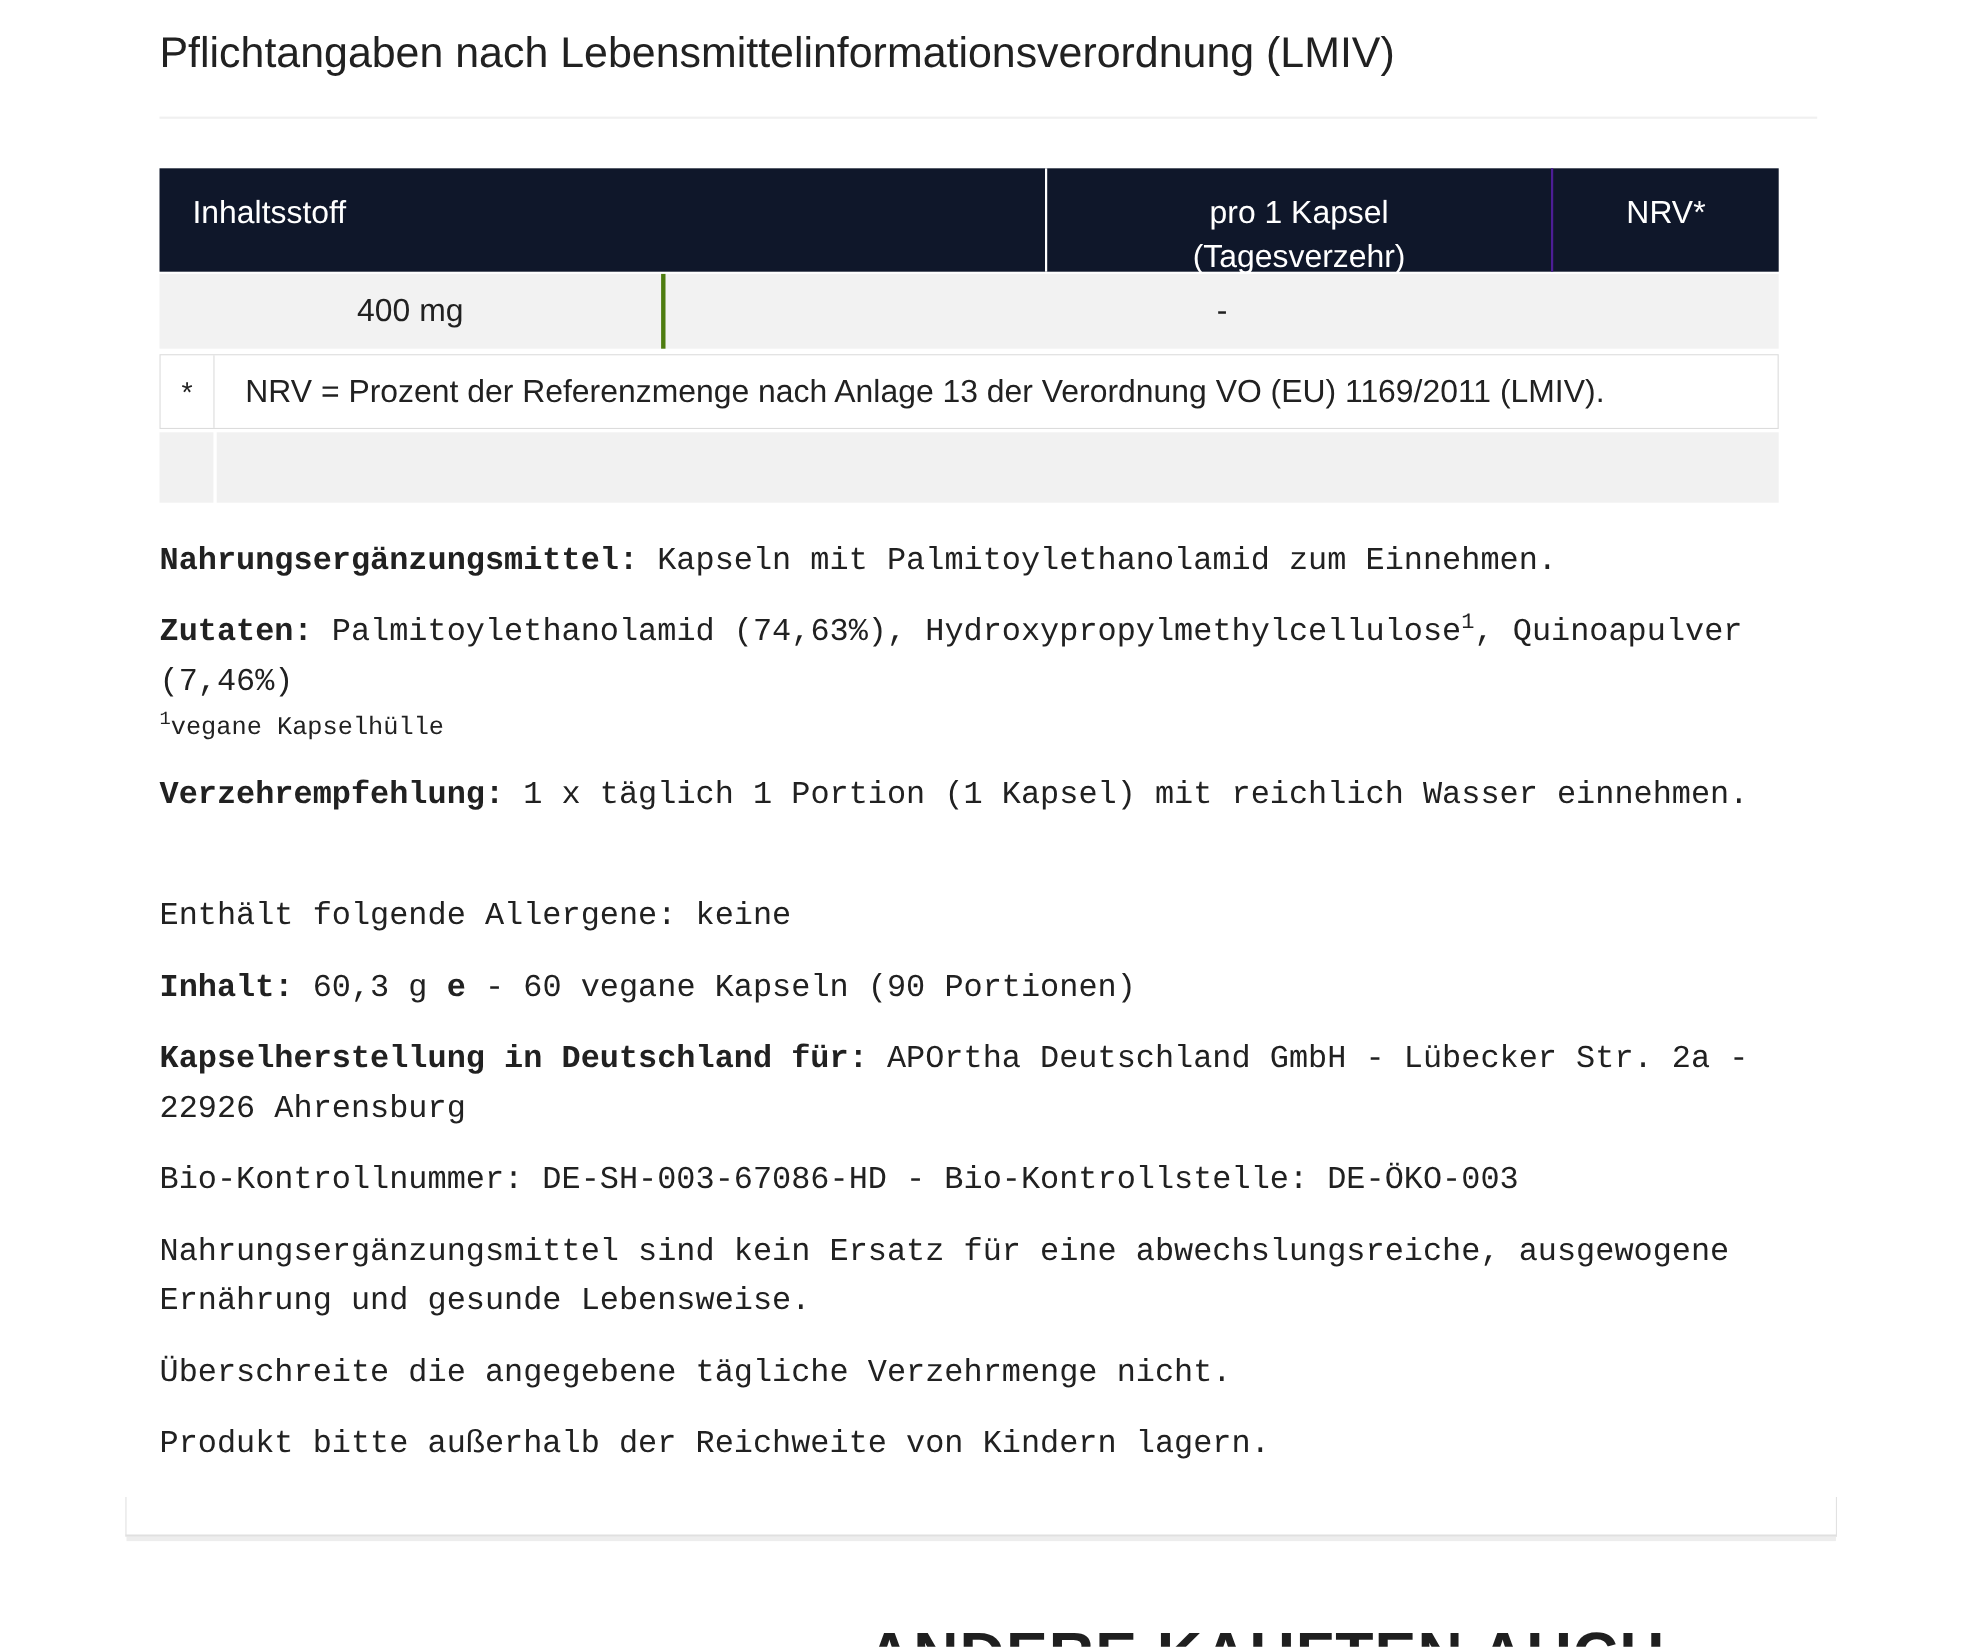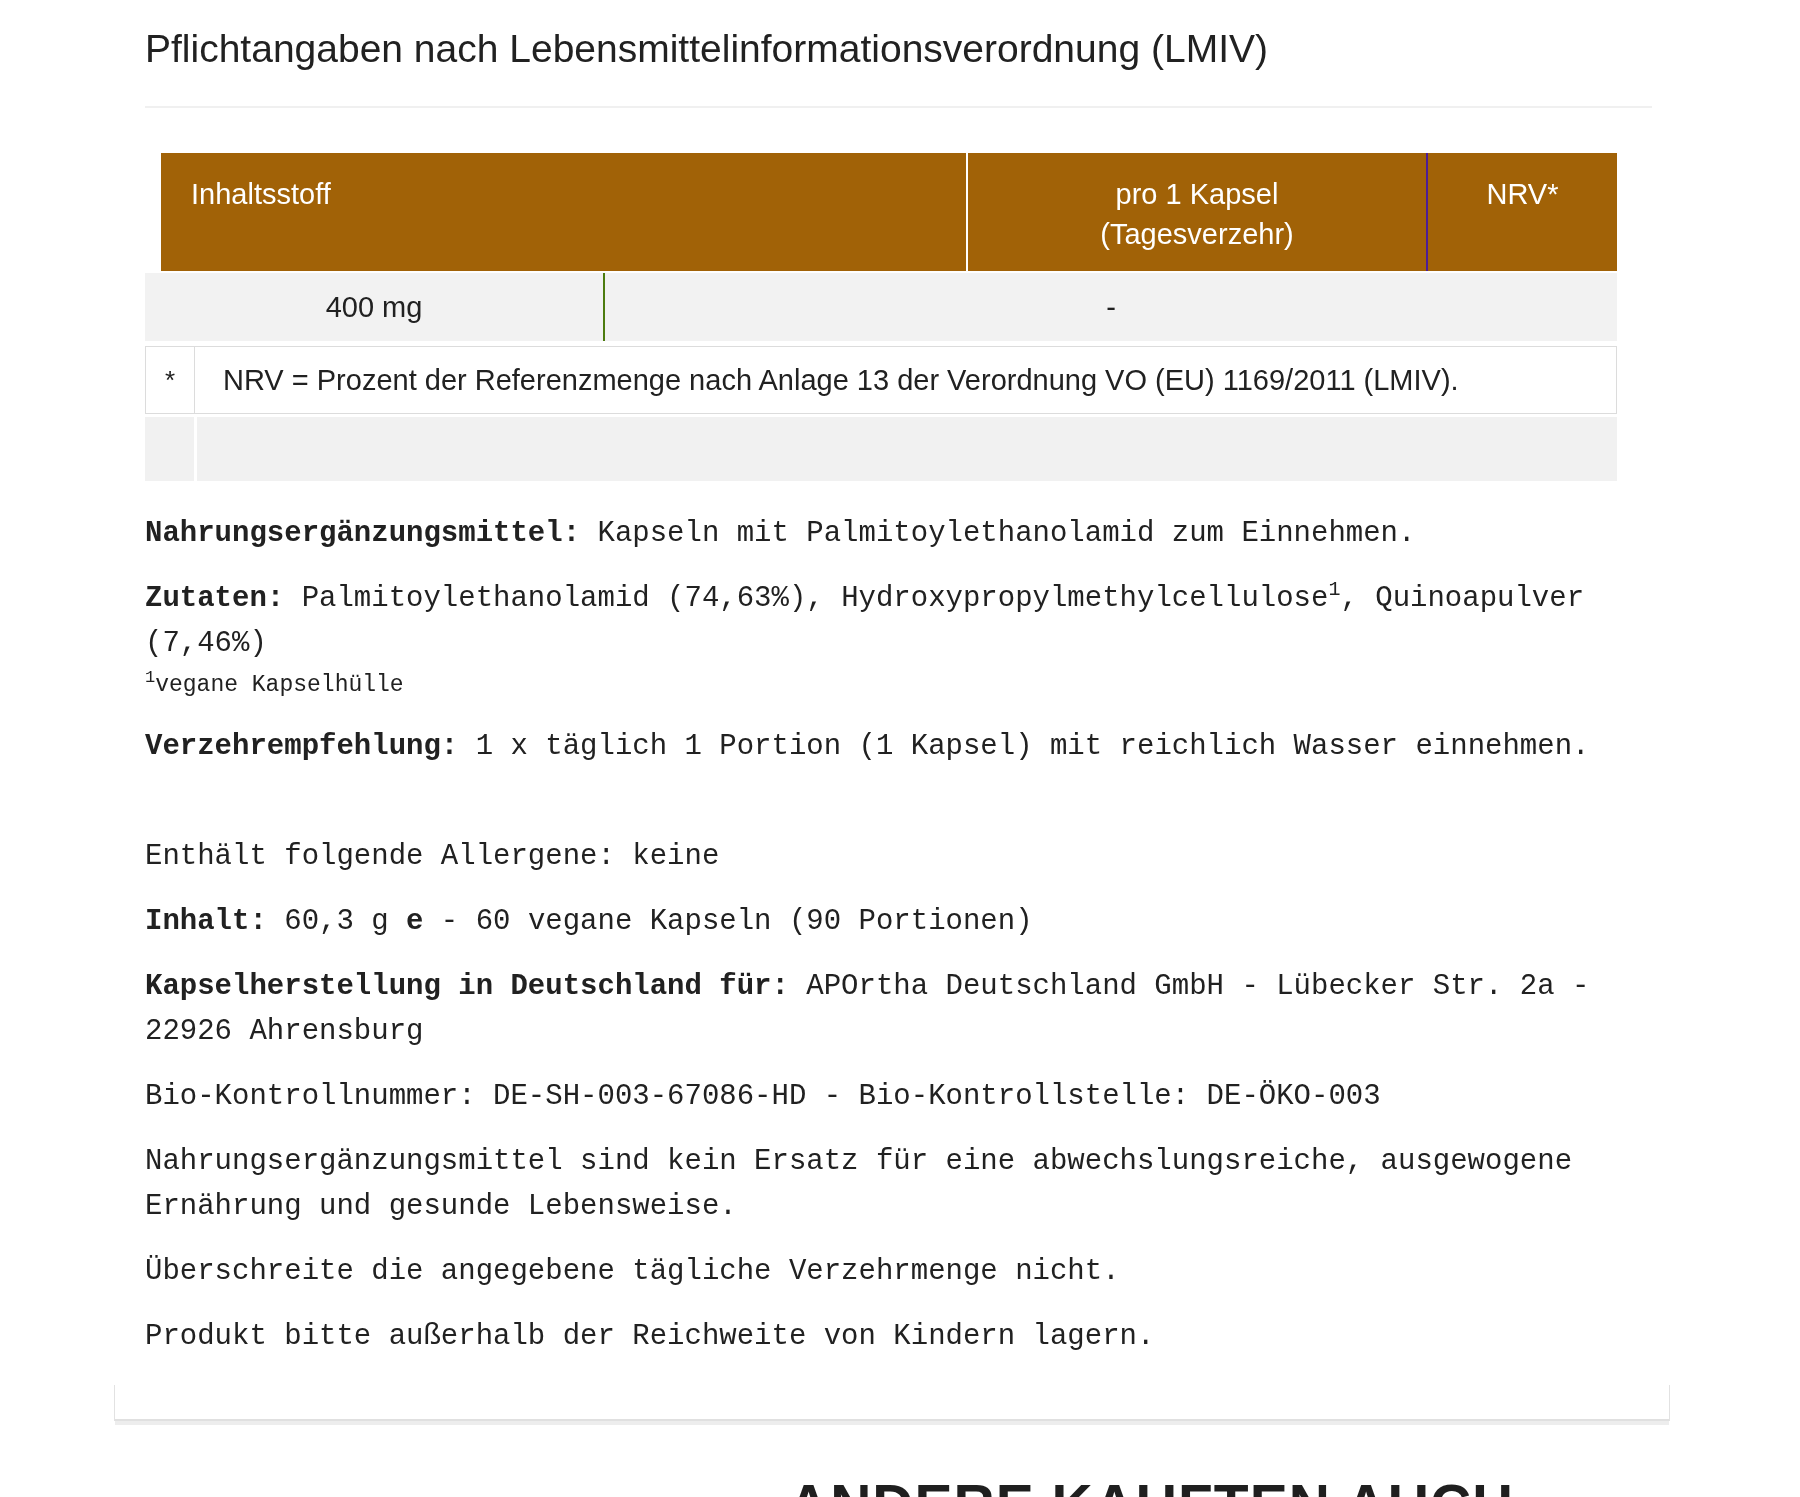--- a/index.html
+++ b/index.html
@@ -24,39 +24,38 @@
     margin-top: 36px;
     width: 1507px;
     border: none;
     border-top: 2px solid #f0f0f0;
     height: 0;
   }
   
   .tbl { width: 1472px; margin-top: 45px; font-size: 29px; }
   .tbl-header {
     display: flex;
-    background: #a16207;
+    background: #0f172a;
     color: #ffffff;
-    height: 118px;
+    height: 94px;
     line-height: 40px;
-    margin-left: 16px;
   }
   .th { padding-top: 21px; }
   .th-1 { width: 807px; padding-left: 30px; border-right: 2px solid #ffffff; }
   .th-2 { width: 460px; text-align: center; border-right: 2px solid #4c1d95; }
   .th-3 { flex: 1; text-align: center; }
   .tbl-row {
     display: flex;
     margin-top: 2px;
     background: #f2f2f2;
     height: 68px;
   }
   .td { display: flex; align-items: center; }
   .td-1 { width: 807px; padding-left: 30px; border-right: 2px solid #ffffff; }
-  .td-2 { width: 460px; justify-content: center; border-right: 2px solid #4d7c0f; text-align: center; }
+  .td-2 { width: 460px; justify-content: center; border-right: 4px solid #4d7c0f; text-align: center; }
   .td-3 { flex: 1; justify-content: center; }
   .tbl-footnote {
     display: flex;
     margin-top: 5px;
     border: 1px solid #dcdcdc;
     height: 68px;
     background: #ffffff;
   }
   .fn-star {
     width: 49px;

